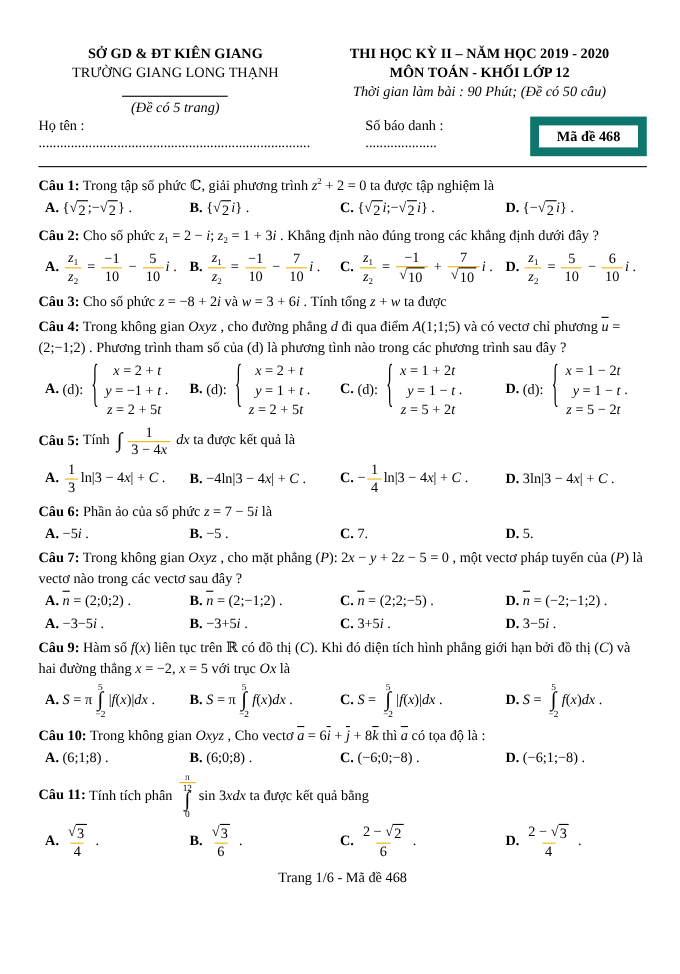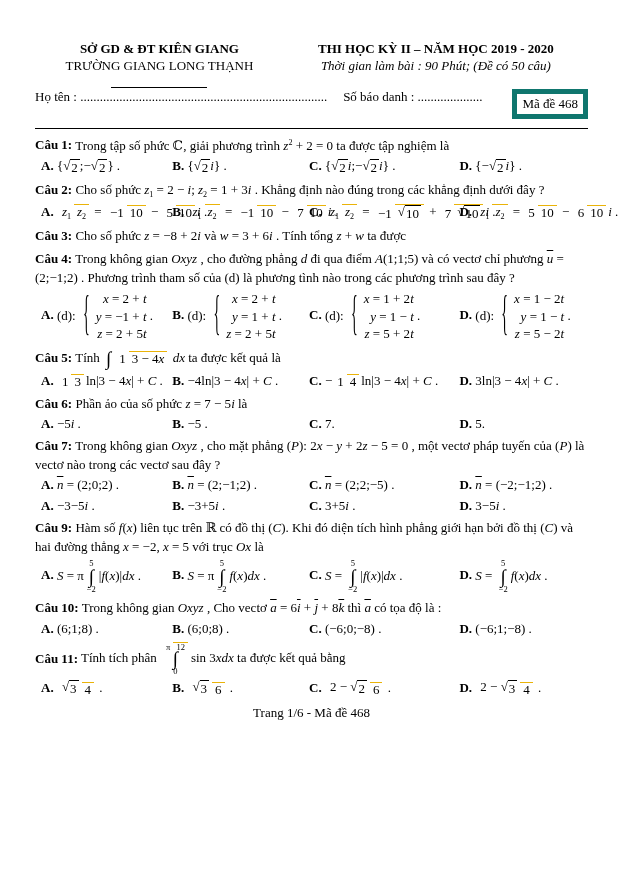--- a/index.html
+++ b/index.html
@@ -9,36 +9,36 @@
   }
   .page{box-sizing:border-box;width:618px;height:885px;padding:40px 30px 0 35px;overflow:hidden;}
   .b{font-weight:bold;}
   .i{font-style:italic;}
   
   .header{display:flex;line-height:1.32;}
   .h-left{width:45%;text-align:center;}
   .h-right{width:55%;text-align:center;}
   .uline{width:96px;border-top:1.4px solid #000;margin:13px auto 1px;}
   .name-row{display:flex;align-items:flex-start;gap:16px;}
-  .code-box{border:5px solid #0f766e;padding:2px 5px;font-weight:normal;margin-left:auto;white-space:nowrap;}
+  .code-box{border:8px solid #0f766e;padding:2px 16px;font-weight:bold;margin-left:auto;white-space:nowrap;}
   .rule{border-top:1.6px solid #000;margin:9px 0 7px;}
   
   .question{margin-bottom:5px;}
   .qline{line-height:1.42;}
   .qlabel{font-weight:bold;}
   .opts{display:grid;grid-template-columns:24% 25% 27.5% 23.5%;align-items:center;padding-left:6px;margin:3px 0;}
   .opt{white-space:nowrap;}
   .optk{font-weight:bold;}
   .footer{text-align:center;margin-top:8px;}
   
   .mv{font-style:italic;}
   sub,sup{font-size:0.62em;}
   sub{vertical-align:-0.35em;}
   .vec{text-decoration:overline;}
-  .frac{display:inline-flex;flex-direction:row;align-items:flex-end;vertical-align:middle;text-align:center;line-height:1.15;margin:0 2px;}
+  .frac{display:inline-flex;flex-direction:column;align-items:center;vertical-align:middle;text-align:center;line-height:1.15;margin:0 2px;}
   .frac .fn,.frac .fd{display:block;padding:0 3px;}
   .frac .fd{border-top:1px solid #eab308;}
   .sqrt{display:inline-flex;align-items:stretch;}
   .sqrt .rs{line-height:1.15;}
   .sqrt .rb{border-top:1px solid #000;padding:0 2px 0 1px;line-height:1.25;}
   .intg{display:inline-flex;flex-direction:column;align-items:center;vertical-align:middle;line-height:1;margin:0 3px;}
   .intg .isym{font-size:19px;line-height:0.85;}
   .intg .ihi,.intg .ilo{font-size:8.5px;line-height:1.1;min-height:3px;}
   .intg .ihi .frac{margin:0;line-height:1;}
   .cases{display:inline-flex;align-items:center;vertical-align:middle;margin-left:2px;}
@@ -48,23 +48,25 @@
 </style>
 </head>
 <body>
 
 <div class="page">
   <div class="header">
     <div class="h-left">
       <div class="b">SỞ GD &amp; ĐT KIÊN GIANG</div>
       <div>TRƯỜNG GIANG LONG THẠNH</div>
       <div class="uline"></div>
+      <div class="i">(Đề có 5 trang)</div>
     </div>
     <div class="h-right">
       <div class="b">THI HỌC KỲ II – NĂM HỌC 2019 - 2020</div>
+      <div class="b">MÔN TOÁN - KHỐI LỚP 12</div>
       <div class="i">Thời gian làm bài : 90 Phút; (Đề có 50 câu)</div>
     </div>
   </div>
 
   <div class="name-row">
     <span>Họ tên : ............................................................................</span>
     <span>Số báo danh : ....................</span>
     <span class="code-box">Mã đề 468</span>
   </div>
 

